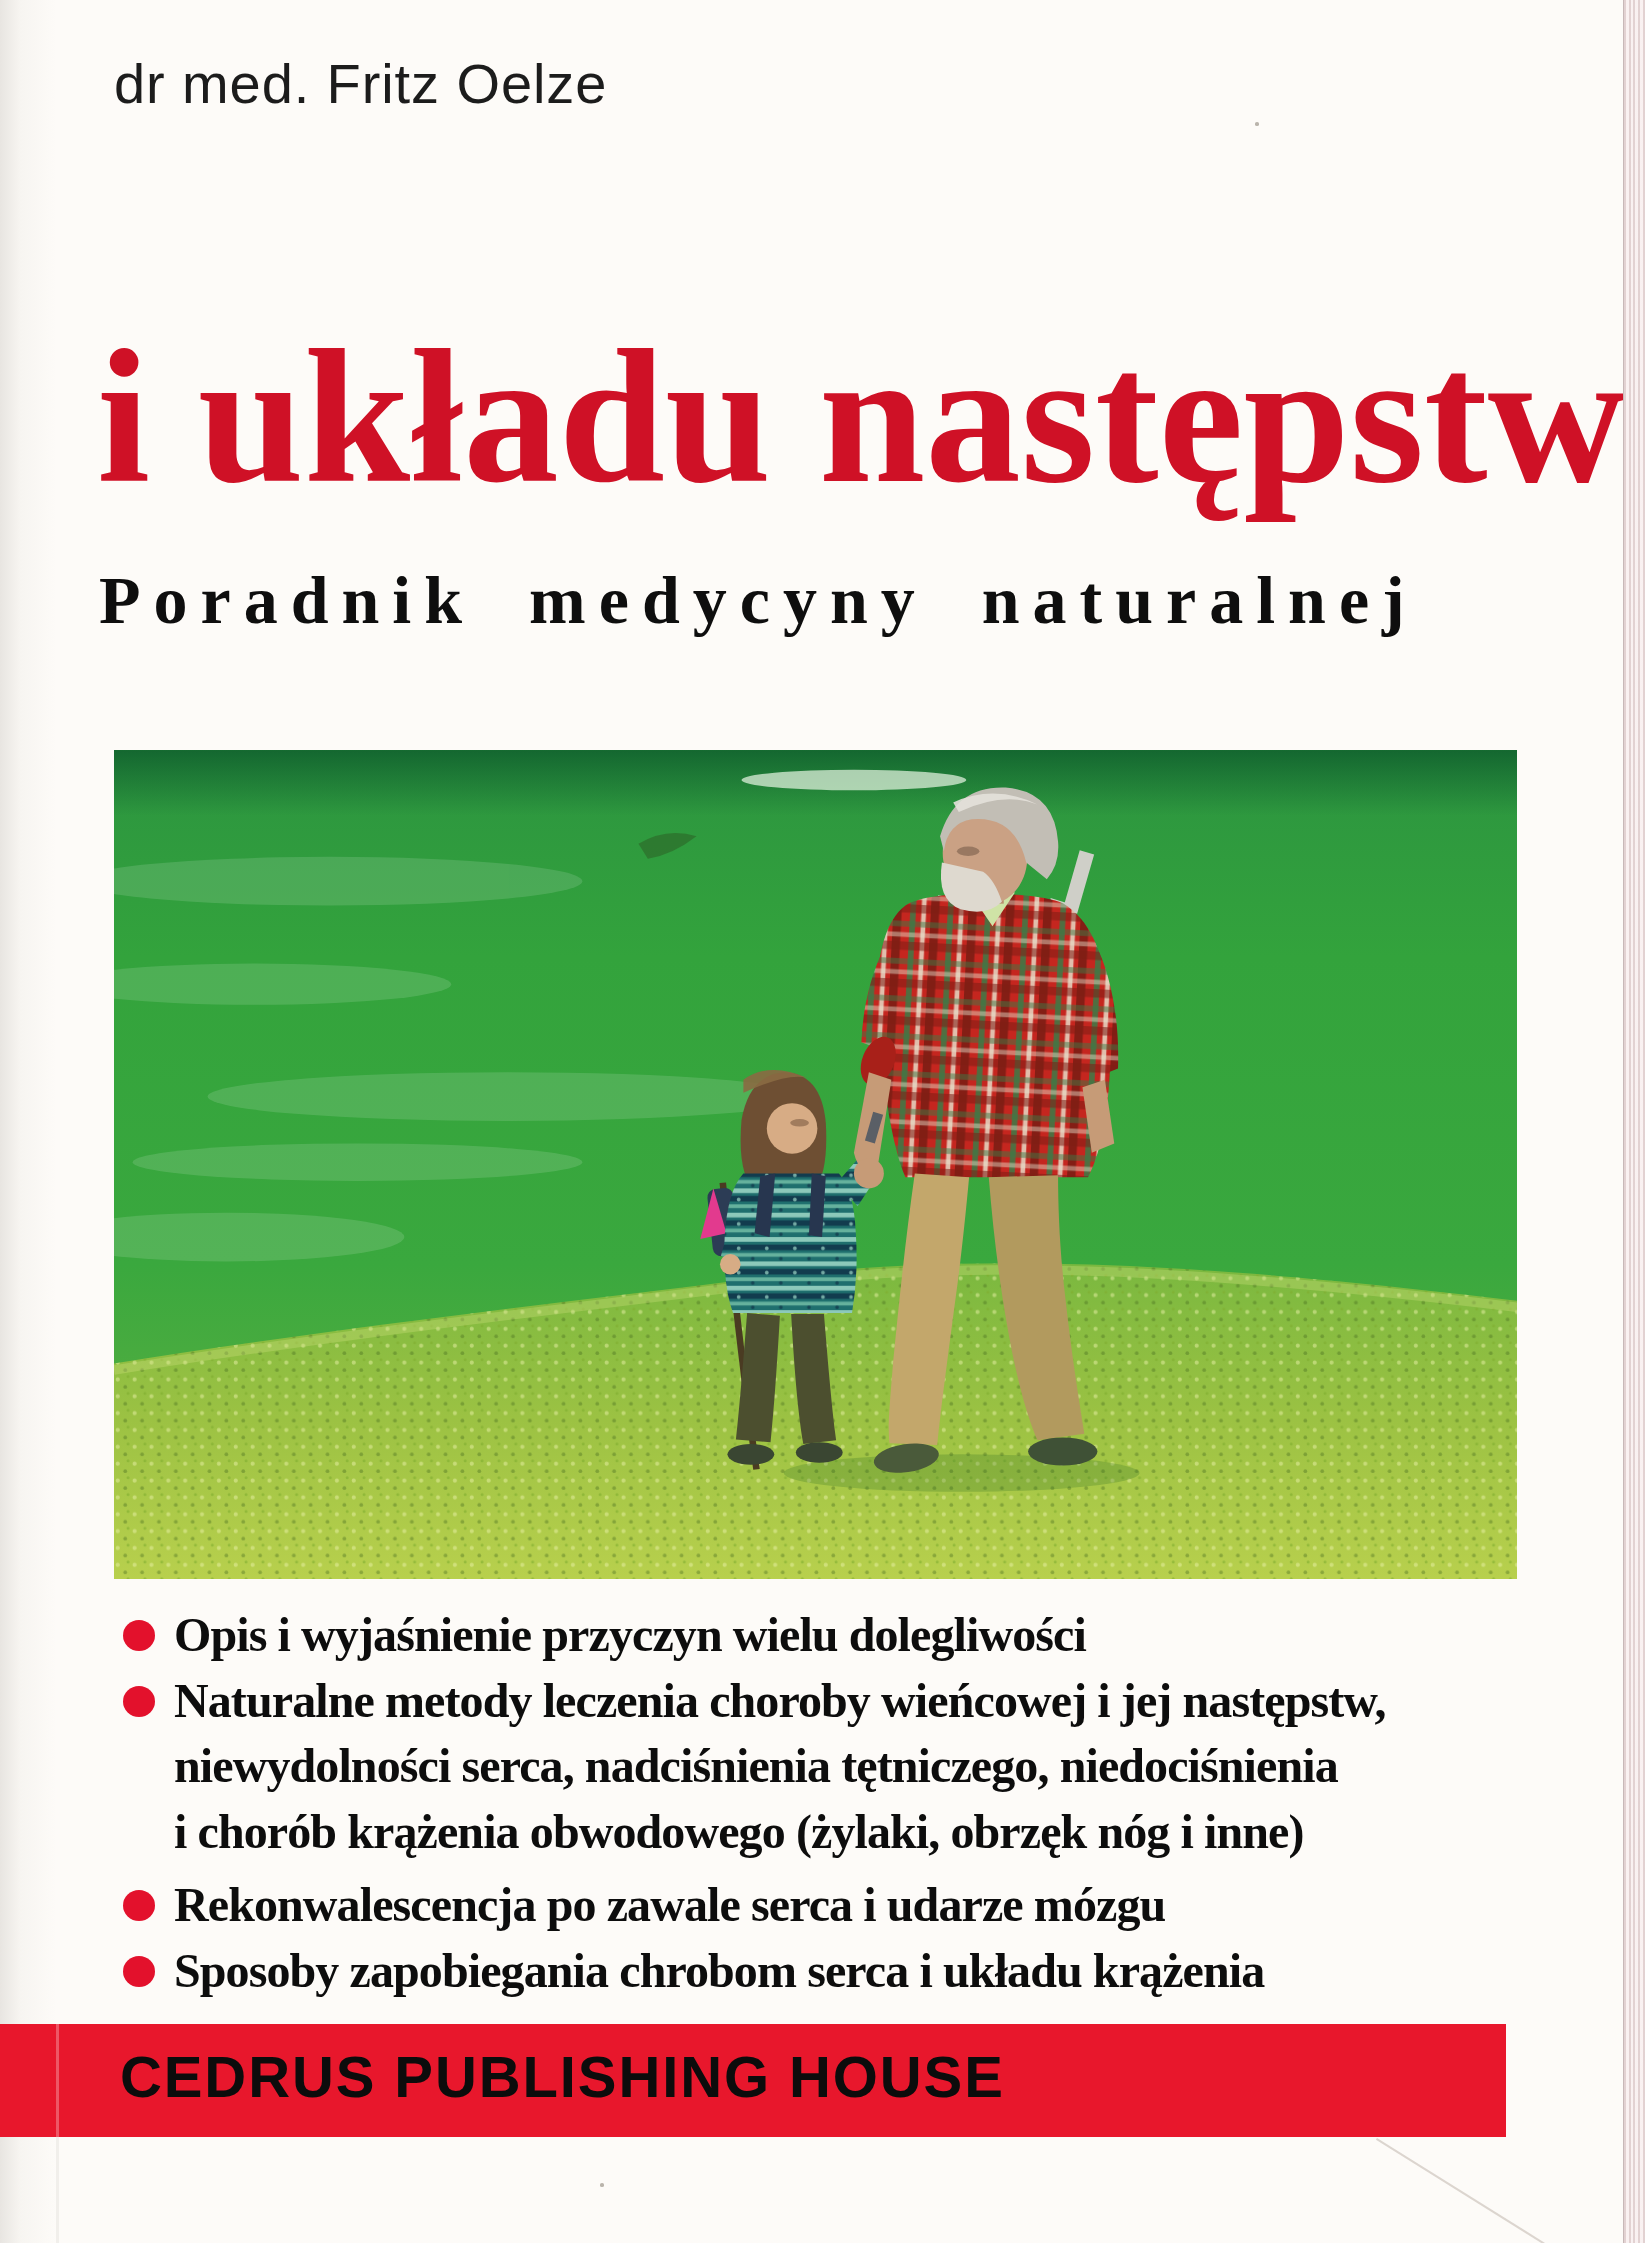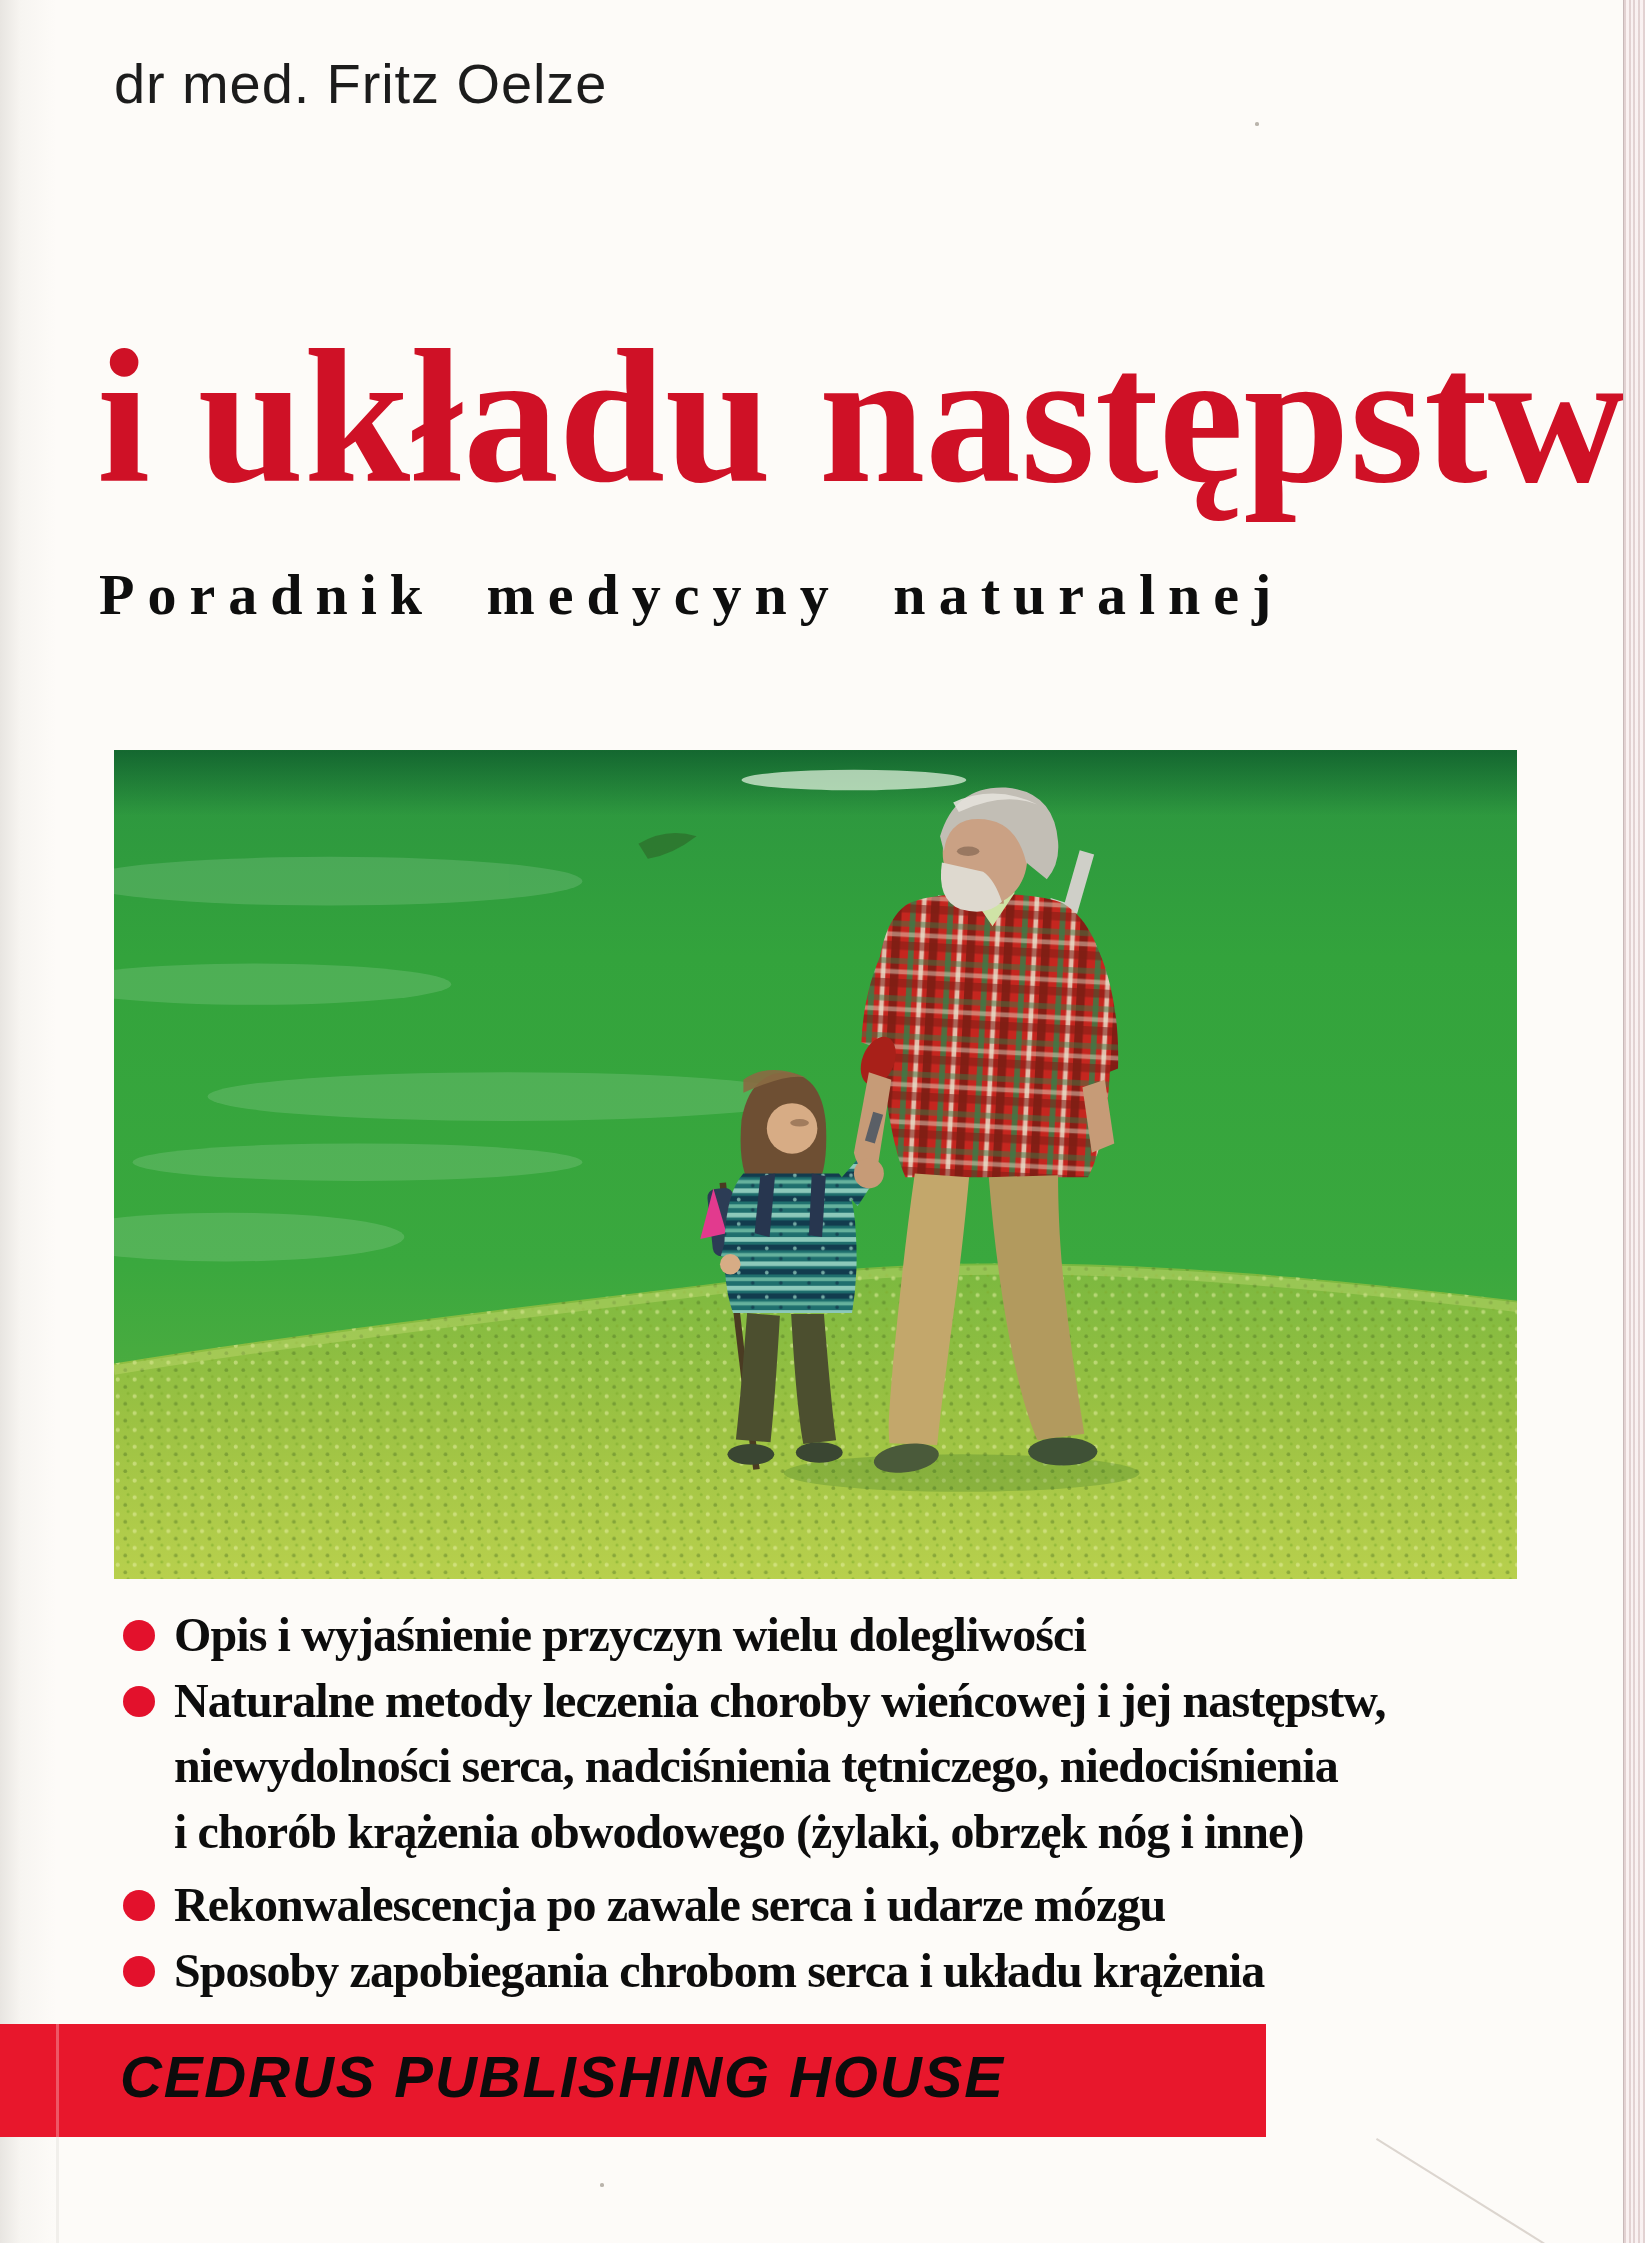--- a/index.html
+++ b/index.html
@@ -26,21 +26,21 @@
     font-size:56px;color:#1c1c1c;letter-spacing:0.9px;
   }
   .title{
     position:absolute;left:97px;color:var(--title_red,#cf1126);
     font-weight:bold;font-size:191px;line-height:1;white-space:nowrap;
   }
   .title.l1{top:129px;letter-spacing:5.6px;}
   .title.l2{top:321px;letter-spacing:0px;}
   .subtitle{
     position:absolute;left:99px;top:561px;
-    font-weight:bold;font-size:58px;color:#0e0e0e;
+    font-weight:bold;font-size:68px;color:#0e0e0e;
     letter-spacing:13px;word-spacing:24px;white-space:nowrap;
   }
   .photo{
     position:absolute;left:114px;top:750px;width:1403px;height:829px;
     overflow:hidden;background:#31a23c;
   }
   .photo svg{display:block;}
   .bullets{
     position:absolute;left:123px;top:1602px;width:1359px;
   }
@@ -49,23 +49,23 @@
     padding-left:51px;box-sizing:border-box;
     font-weight:bold;font-size:48px;line-height:66px;
     letter-spacing:-0.9px;color:#0d0d0d;white-space:nowrap;
   }
   .bullet-row .dot{
     position:absolute;left:0;top:18px;width:32px;height:31px;border-radius:50%;
     background:var(--bullet_red,#e3112c);
   }
   .r0{top:0px;} .r1{top:66px;} .r2{top:131px;} .r3{top:197px;} .r4{top:270px;} .r5{top:328px;margin-top:8px;}
   .banner{
-    position:absolute;left:0;top:2024px;width:1266px;height:113px;
+    position:absolute;left:0;top:2024px;width:1506px;height:113px;
     background:var(--banner_red,#e8172c);
-    display:flex;align-items:center;font-style:italic;
+    display:flex;align-items:center;
   }
   .banner-text{
     margin-left:120px;margin-top:-7.5px;
     font-family:"Liberation Sans","DejaVu Sans",sans-serif;
     font-weight:bold;font-size:58px;letter-spacing:1.9px;color:#0c0c0c;
     white-space:nowrap;
   }
   .crease-red{position:absolute;left:56px;top:2024px;width:2.8px;height:113px;background:rgba(255,255,255,.28);}
   .crease-bottom{position:absolute;left:56px;top:2137px;width:2.8px;height:107px;background:rgba(90,80,70,.07);}
   .scratch{

